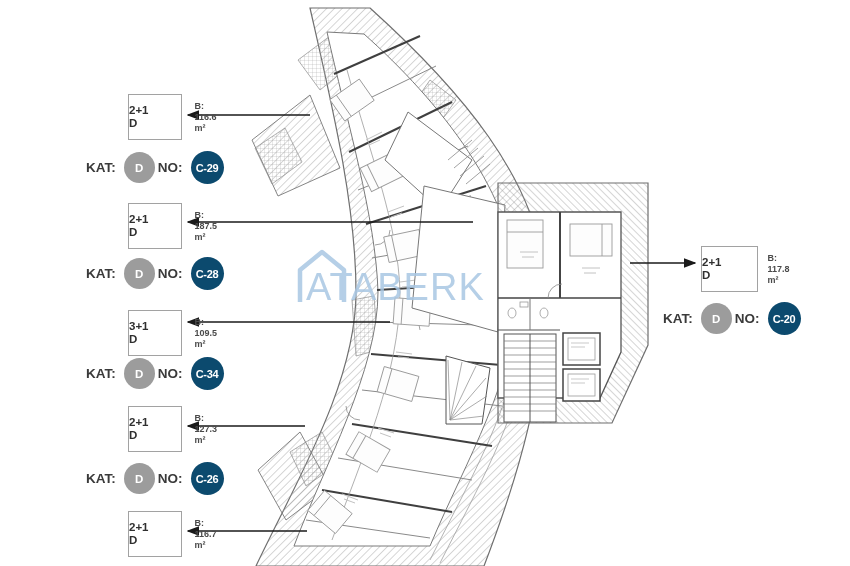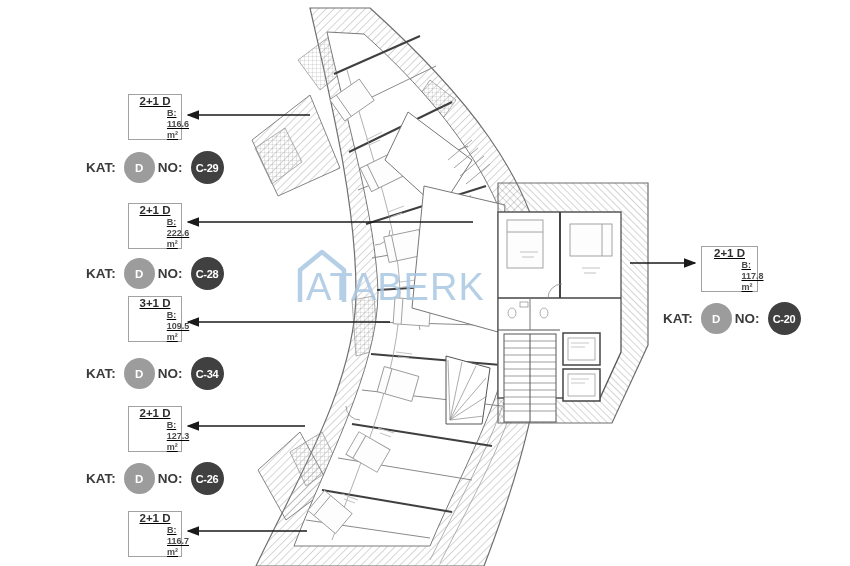--- a/index.html
+++ b/index.html
@@ -1,29 +1,29 @@
 <!DOCTYPE html>
 <html><head>
 <meta charset="utf-8">
 <style>
   html,body{margin:0;padding:0;background:#fff;}
   #stage{position:relative;width:850px;height:566px;background:#ffffff;overflow:hidden;
          font-family:"Liberation Sans",sans-serif;}
   #plan-svg{position:absolute;left:0;top:0;}
   .unit-box{position:absolute;width:52px;height:44px;background:#fff;border:1.4px solid #a2a2a2;
-            display:flex;flex-direction:column;align-items:center;justify-content:space-between;z-index:3;text-decoration:underline;}
+            display:flex;align-items:center;justify-content:space-between;z-index:3;}
   .unit-type{font-size:11.5px;font-weight:bold;color:#2f2f2f;line-height:13px;}
   .unit-area{font-size:9px;font-weight:bold;color:#4a4a4a;line-height:11px;padding-left:46px;}
   .kat-row{position:absolute;display:flex;align-items:center;z-index:3;}
   .kat-label,.no-label{font-size:13.5px;font-weight:bold;color:#3a3a3a;text-align:right;}
   .no-label{margin-left:3px;}
   .circle{border-radius:50%;display:flex;align-items:center;justify-content:center;
           color:#fff;font-weight:bold;margin-left:8px;}
   .circle.gray{width:31px;height:31px;background:#9c9c9c;font-size:11.5px;}
-  .circle.blue{width:33px;height:33px;background:#404040;font-size:11px;letter-spacing:-0.3px;}
+  .circle.blue{width:33px;height:33px;background:#0c4a6e;font-size:11px;letter-spacing:-0.3px;}
 </style>
 </head>
 <body>
 
 <div id="stage">
 
   <svg id="plan-svg" width="850" height="566" viewBox="0 0 850 566">
     <defs>
       <pattern id="h1" width="5.5" height="5.5" patternUnits="userSpaceOnUse" patternTransform="rotate(45)">
         <line x1="0" y1="0" x2="0" y2="5.5" stroke="#9a9a9a" stroke-width="0.8"></line>
@@ -232,23 +232,23 @@
       <line x1="630" y1="263" x2="695" y2="263" marker-end="url(#ah)"></line>
     </g>
   </svg>
 
   <div class="unit-box" style="left:128px;top:94px;">
     <div class="unit-type">2+1 D</div>
     <div class="unit-area">B: 116.6 m²</div>
   </div>
   <div class="unit-box" style="left:128px;top:203px;">
     <div class="unit-type">2+1 D</div>
-    <div class="unit-area">B: 222.6 m²</div>
-  </div>
-  <div class="unit-box" style="left:128px;top:296px;">
+    <div class="unit-area">B: 187.5 m²</div>
+  </div>
+  <div class="unit-box" style="left:128px;top:310px;">
     <div class="unit-type">3+1 D</div>
     <div class="unit-area">B: 109.5 m²</div>
   </div>
   <div class="unit-box" style="left:128px;top:406px;">
     <div class="unit-type">2+1 D</div>
     <div class="unit-area">B: 127.3 m²</div>
   </div>
   <div class="unit-box" style="left:128px;top:511px;">
     <div class="unit-type">2+1 D</div>
     <div class="unit-area">B: 116.7 m²</div>

